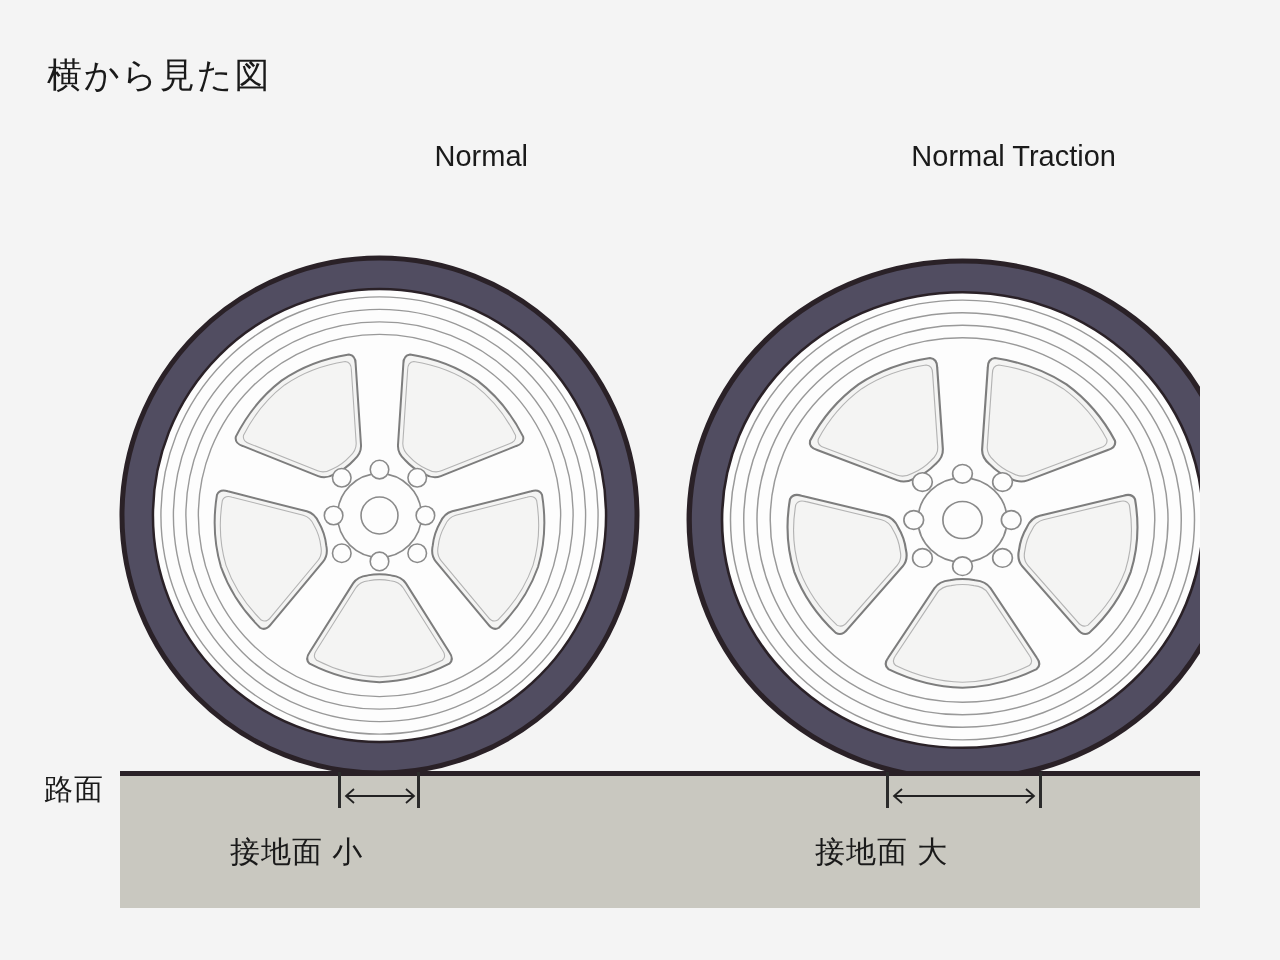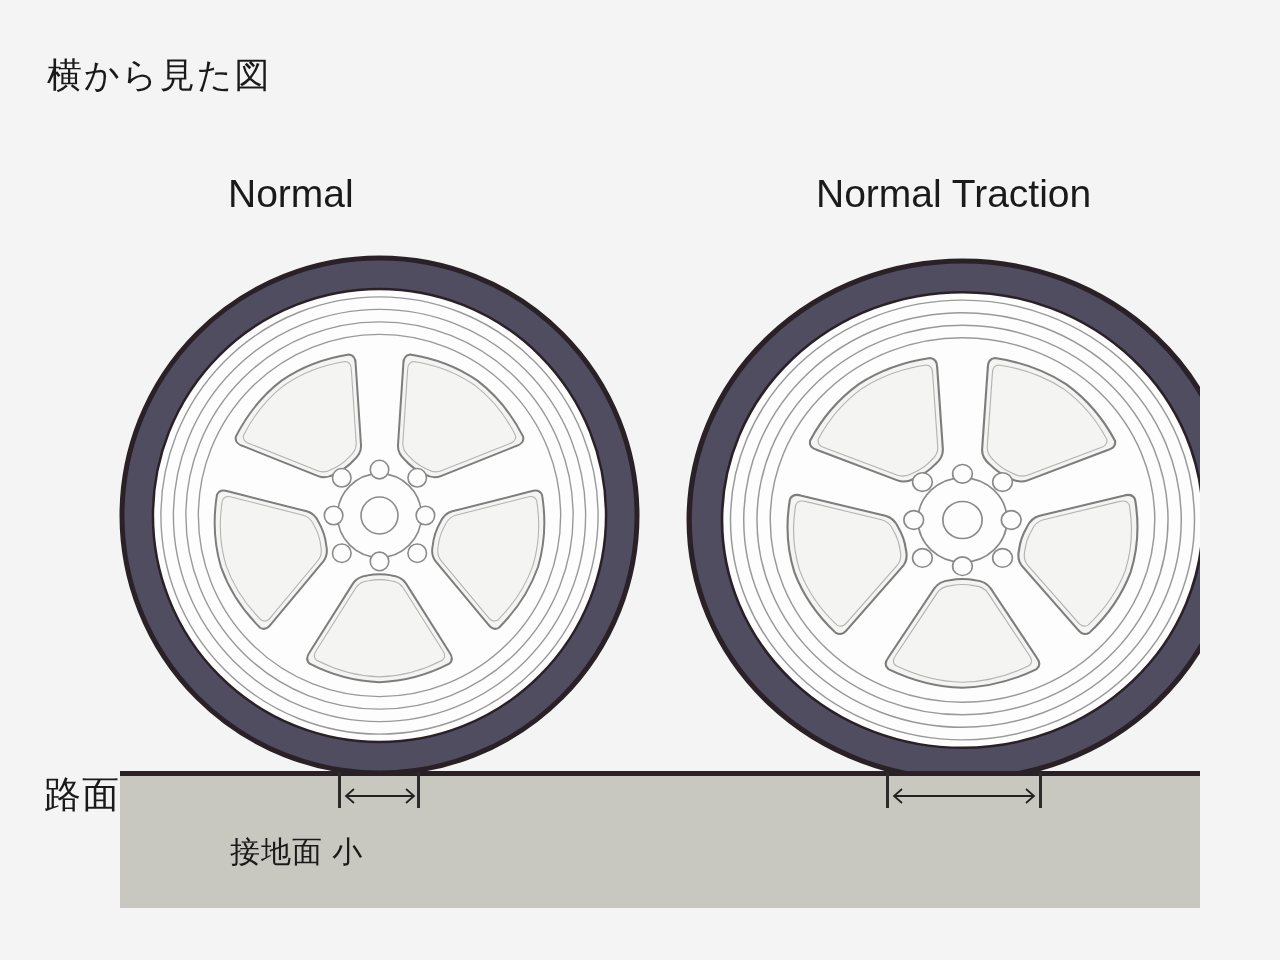--- a/index.html
+++ b/index.html
@@ -5,38 +5,38 @@
   :root{
     --background:#f4f4f4; --tire:#514d61; --tire-outline:#2a2127;
     --rim:#fdfdfd; --rim-line:#999999; --window-fill:#f4f4f3; --window-line:#7d7d7d;
     --road-fill:#c9c8c0; --road-line:#2a2127; --text:#1a1a1a; --arrow:#222222;
   }
   html,body{margin:0;padding:0;}
   body{background:var(--background);font-family:"Liberation Sans","DejaVu Sans",sans-serif;color:var(--text);}
   .stage{position:relative;width:1200px;height:960px;background:var(--background);overflow:hidden;}
 
   .title{position:absolute;left:47px;top:52px;font-size:35px;letter-spacing:2px;}
-  .wheel-label{position:absolute;top:172px;width:300px;text-align:left;font-size:39px;}
+  .wheel-label{position:absolute;top:140px;width:300px;text-align:right;font-size:29px;}
   .wheel-label.normal{left:228px;}
   .wheel-label.st{left:816px;}
 
   .wheel-svg{position:absolute;display:block;}
   .wheel-svg.left{left:119px;top:255px;width:521px;height:521px;}
   .wheel-svg.right{left:686px;top:258px;width:553px;height:524px;}
 
   .tire{fill:var(--tire);stroke:var(--tire-outline);stroke-width:5;}
   .rimface{fill:var(--rim);stroke:var(--tire-outline);stroke-width:2.5;}
   .ring{fill:none;stroke:var(--rim-line);stroke-width:1.4;}
   .win{fill:var(--window-fill);stroke:var(--window-line);stroke-width:2;stroke-linejoin:round;}
   .win2{fill:none;stroke:#b3b3b3;stroke-width:1.2;stroke-linejoin:round;}
   .hubpart{fill:var(--rim);stroke:#8a8a8a;stroke-width:1.6;}
 
   .road{position:absolute;left:120px;top:771px;width:1110px;height:132px;
         background:var(--road-fill);border-top:5px solid var(--road-line);box-sizing:content-box;}
-  .road-label{position:absolute;left:44px;top:770px;font-size:37px;letter-spacing:1px;}
+  .road-label{position:absolute;left:44px;top:770px;font-size:29px;letter-spacing:1px;}
 
   .tick{position:absolute;top:772px;width:3px;height:36px;background:#2b2b2b;}
   .arrow-svg{position:absolute;top:785px;height:22px;display:block;}
   .arrow-svg line,.arrow-svg polyline{stroke:var(--arrow);stroke-width:1.8;fill:none;}
 
   .contact-label{position:absolute;top:832px;width:310px;text-align:left;font-size:30px;letter-spacing:1px;}
   .contact-label.small{left:230px;}
   .contact-label.large{left:815px;}
 </style>
 </head>
@@ -116,14 +116,15 @@
   </svg>
   <div class="contact-label small">接地面 小</div>
 
   <div class="tick" style="left:886px"></div>
   <div class="tick" style="left:1039px"></div>
   <svg class="arrow-svg" style="left:891px" width="146" height="22">
     <line x1="3" y1="11" x2="143" y2="11"></line>
     <polyline points="11,4 3,11 11,18"></polyline>
     <polyline points="135,4 143,11 135,18"></polyline>
   </svg>
+  <div class="contact-label large">接地面 大</div>
 
 </div>
 
 </body></html>

